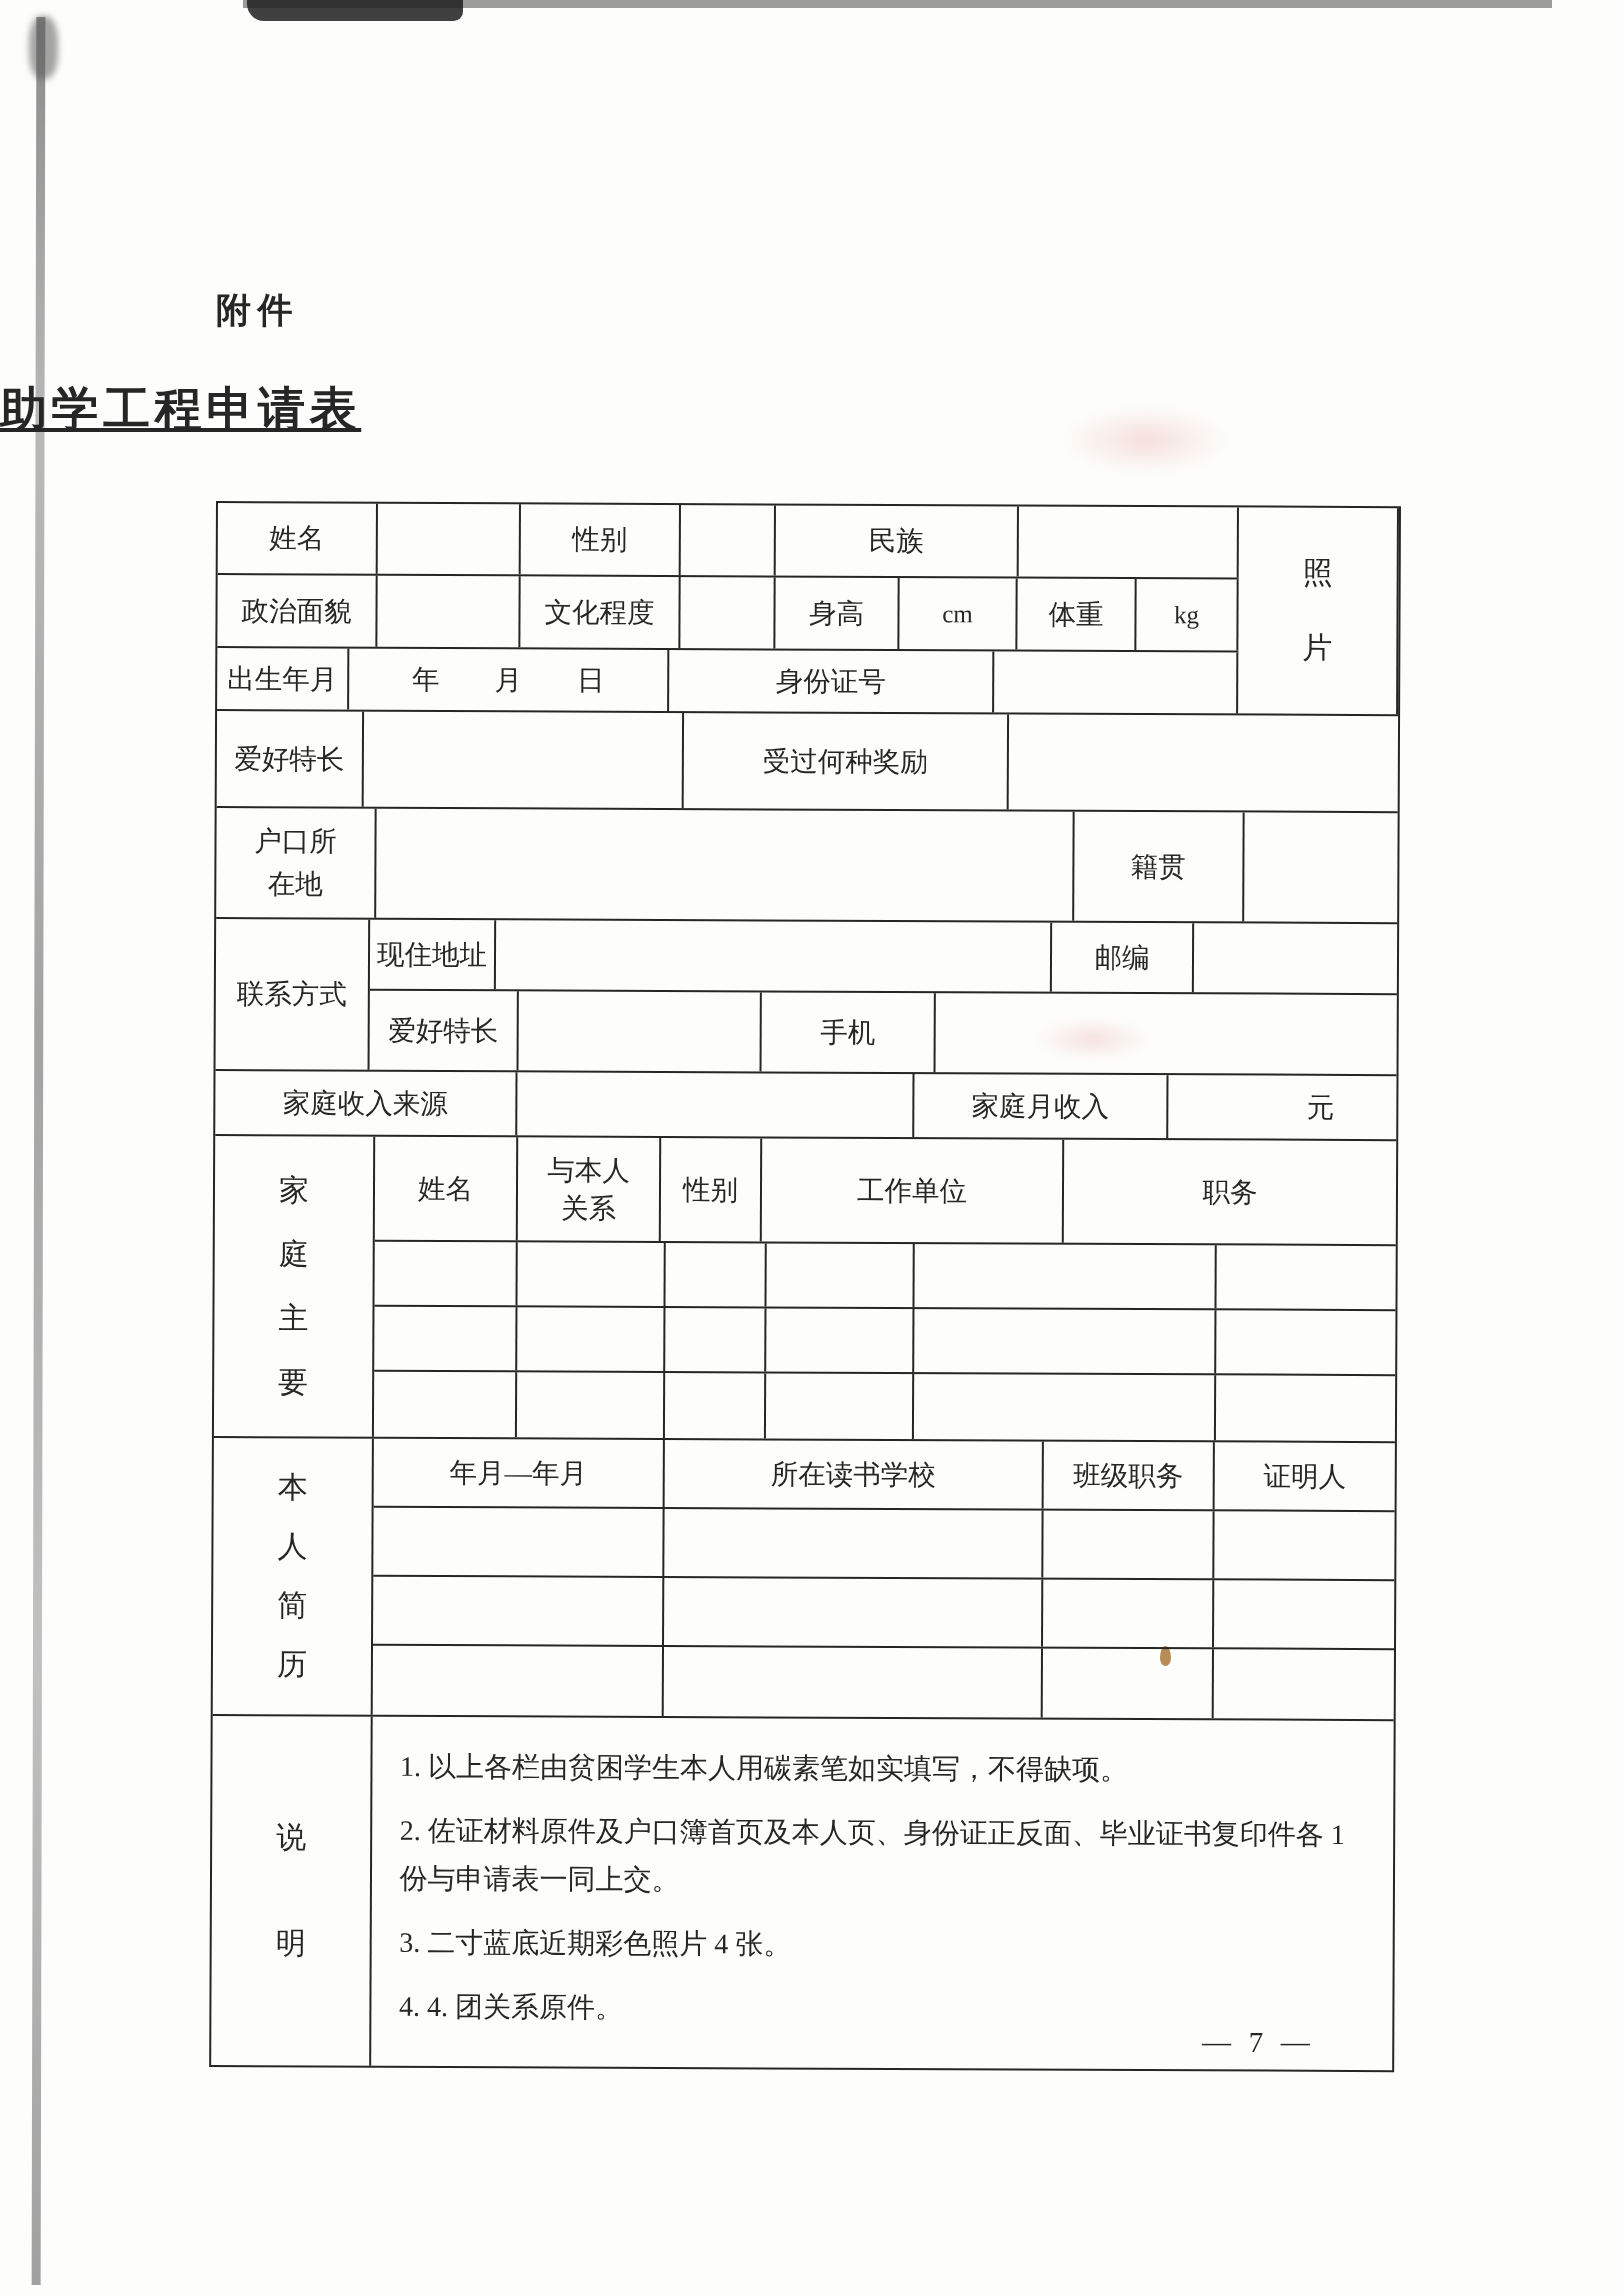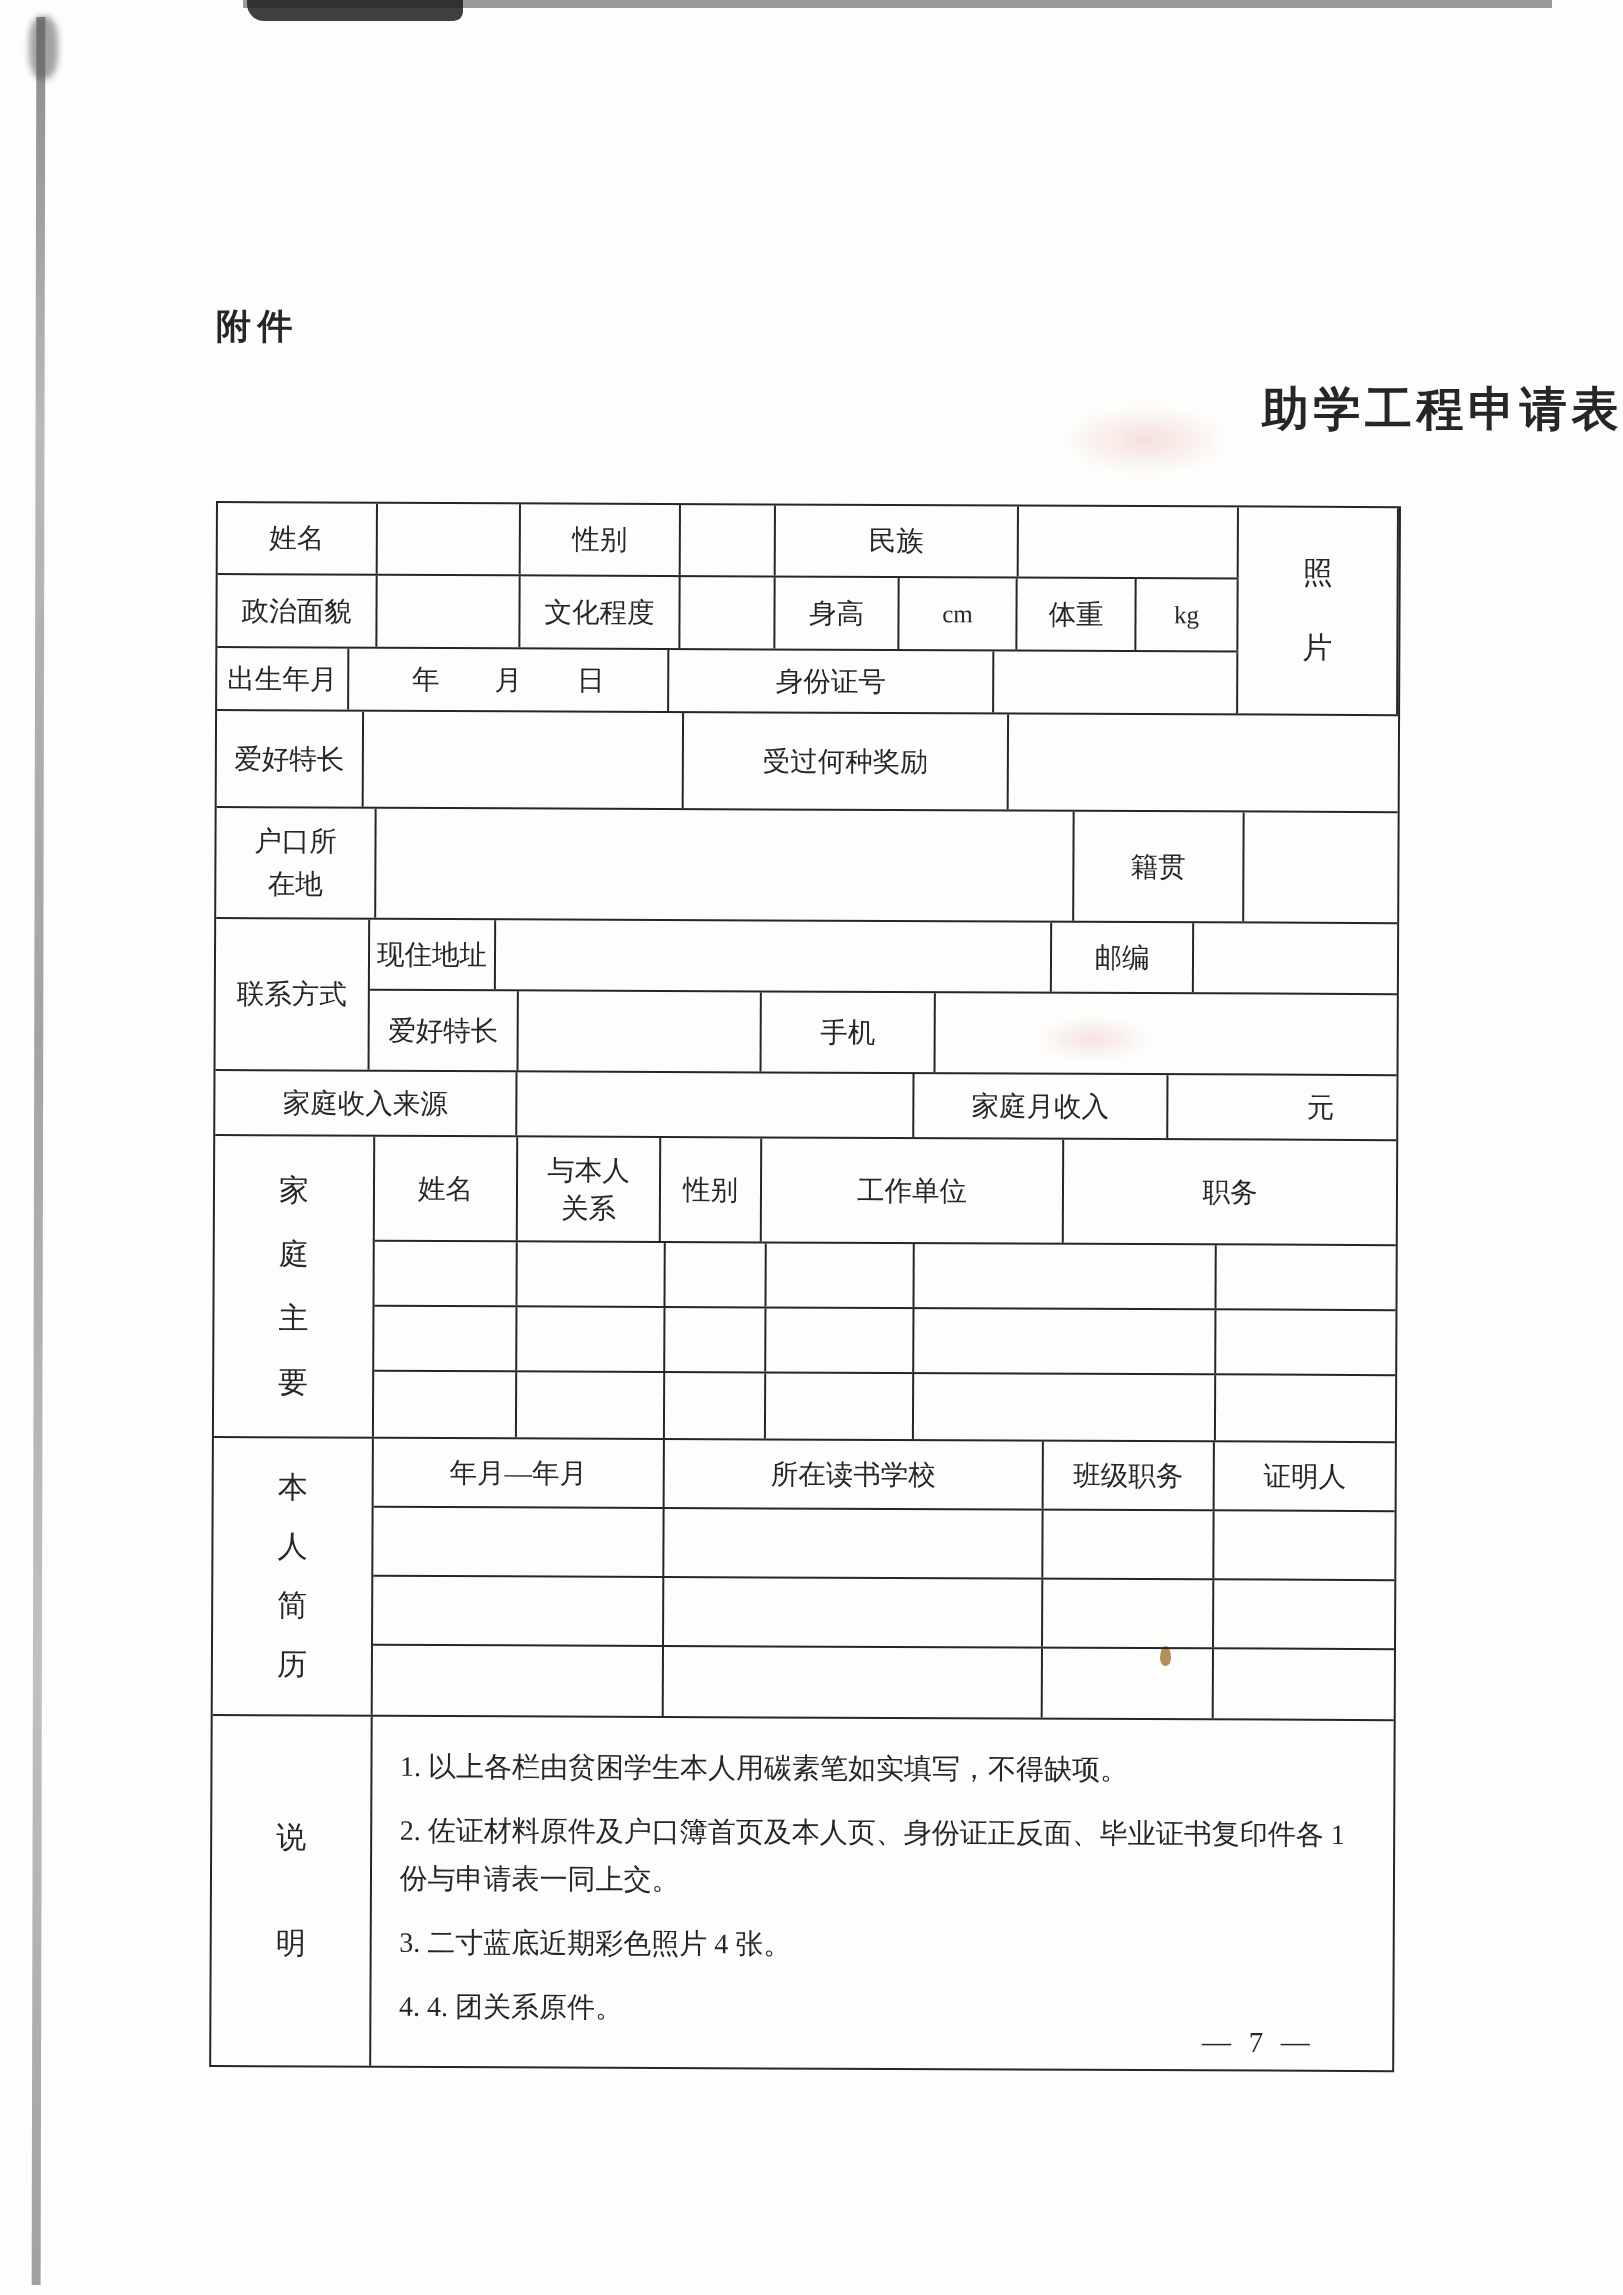--- a/index.html
+++ b/index.html
@@ -22,24 +22,24 @@
   .top-blob{ left:247px; top:0; width:216px; height:21px; background:#1e1e1e;
     border-radius:0 0 9.2px 17px; opacity:.85; }
   .pink1{ left:1028px; top:391px; width:236px; height:98px; border-radius:50%;
     background:radial-gradient(closest-side,#e7a9a0,transparent 70%); opacity:.35; filter:blur(3.9px); }
   .pink2{ left:1011px; top:1008px; width:164px; height:62px; border-radius:50%;
     background:radial-gradient(closest-side,#e4a49e,transparent 70%); opacity:.3; filter:blur(3.3px); }
   .ink-drop{ left:1160px; top:1646px; width:11px; height:19.6px; background:#a8702f;
     border-radius:50% 50% 50% 50%/60% 60% 40% 40%; filter:blur(0.7px); opacity:.8; }
   
   .attachment{ position:absolute; left:216px; top:287px; font-size:35px; font-weight:600;
-    font-family:"Liberation Sans","DejaVu Sans",sans-serif; letter-spacing:6.5px;margin-top:16px; }
-  .title{ position:absolute; left:0; top:378px; width:100%; text-align:right;
+    font-family:"Liberation Sans","DejaVu Sans",sans-serif; letter-spacing:6.5px; }
+  .title{ position:absolute; left:0; top:378px; width:100%; text-align:left;
     font-size:47px; font-weight:700; letter-spacing:4.6px;
-    font-family:"Liberation Sans","DejaVu Sans",sans-serif; }
+    font-family:"Liberation Sans","DejaVu Sans",sans-serif;text-decoration:underline; }
   .page-number{ position:absolute; left:1202px; top:2026px; font-size:29px; letter-spacing:5.2px; }
   
   .tbl{ position:absolute; left:216px; top:501px; width:1185px;
     border:2.6px solid var(--ink); transform:rotate(.25deg); transform-origin:0 0;
     display:flex; flex-direction:column; }
   .tbl>*{ border-bottom:2px solid var(--ink); }
   .tbl>*:last-child{ border-bottom:none; }
   .blk{ display:flex; }
   .rows{ flex:1; display:flex; flex-direction:column; min-width:0; }
   .rows>.trow{ border-bottom:2px solid var(--ink); }

